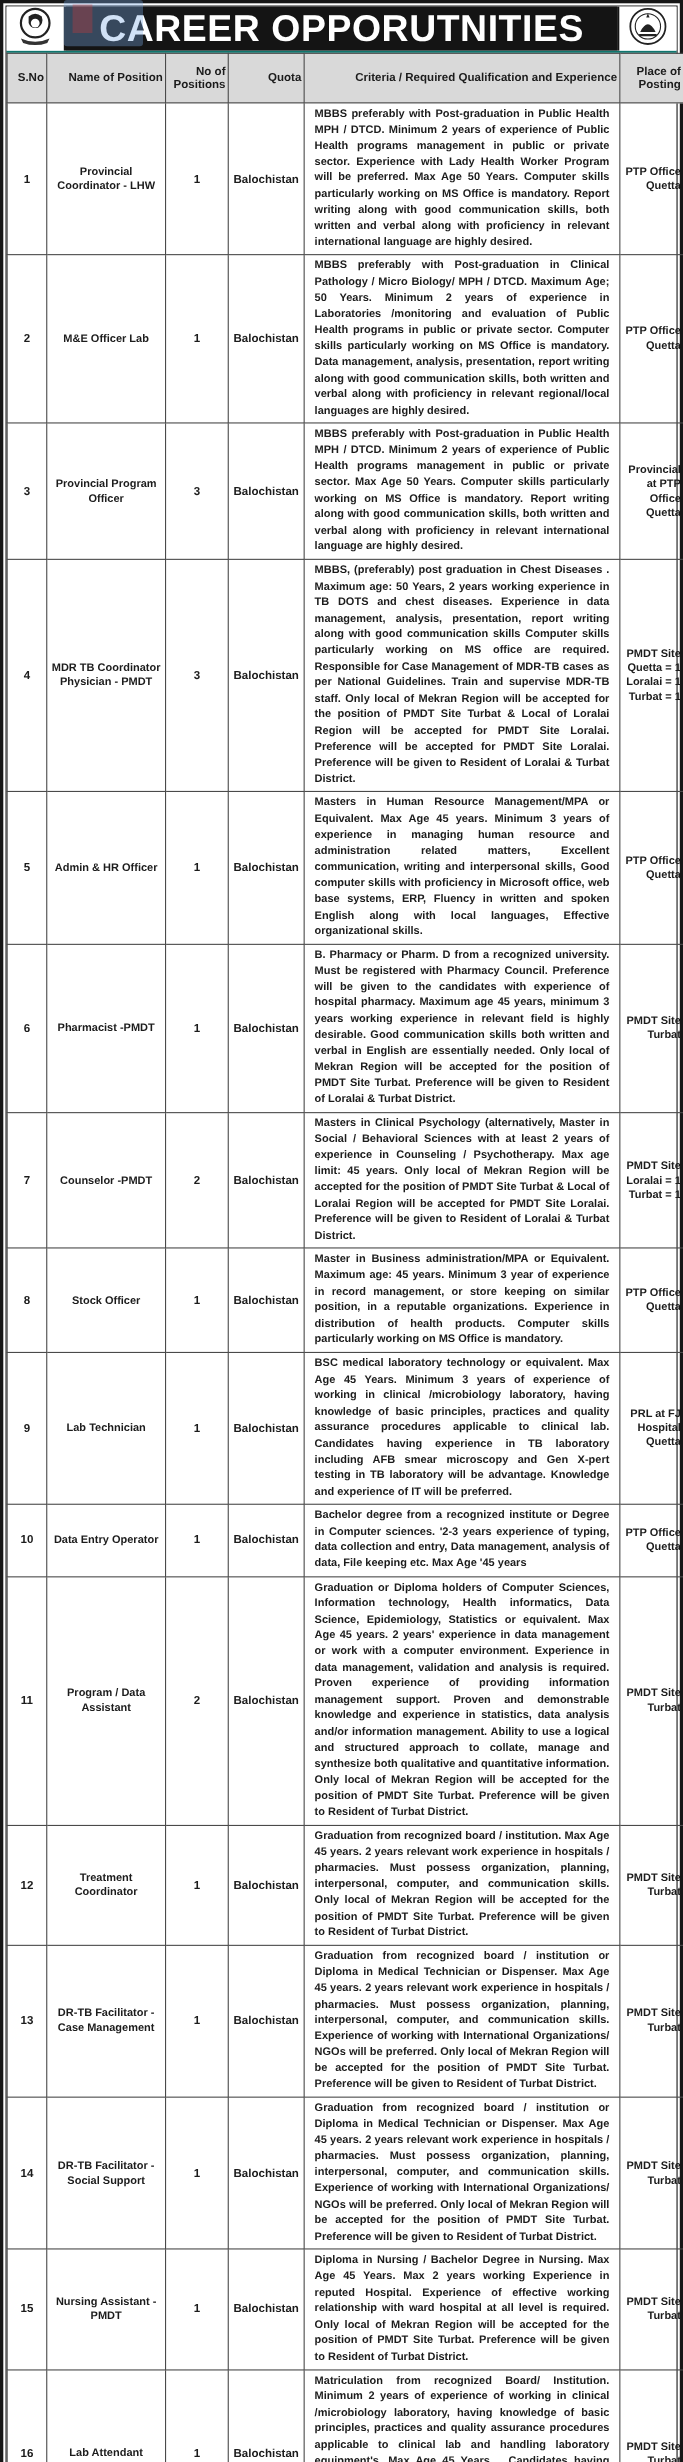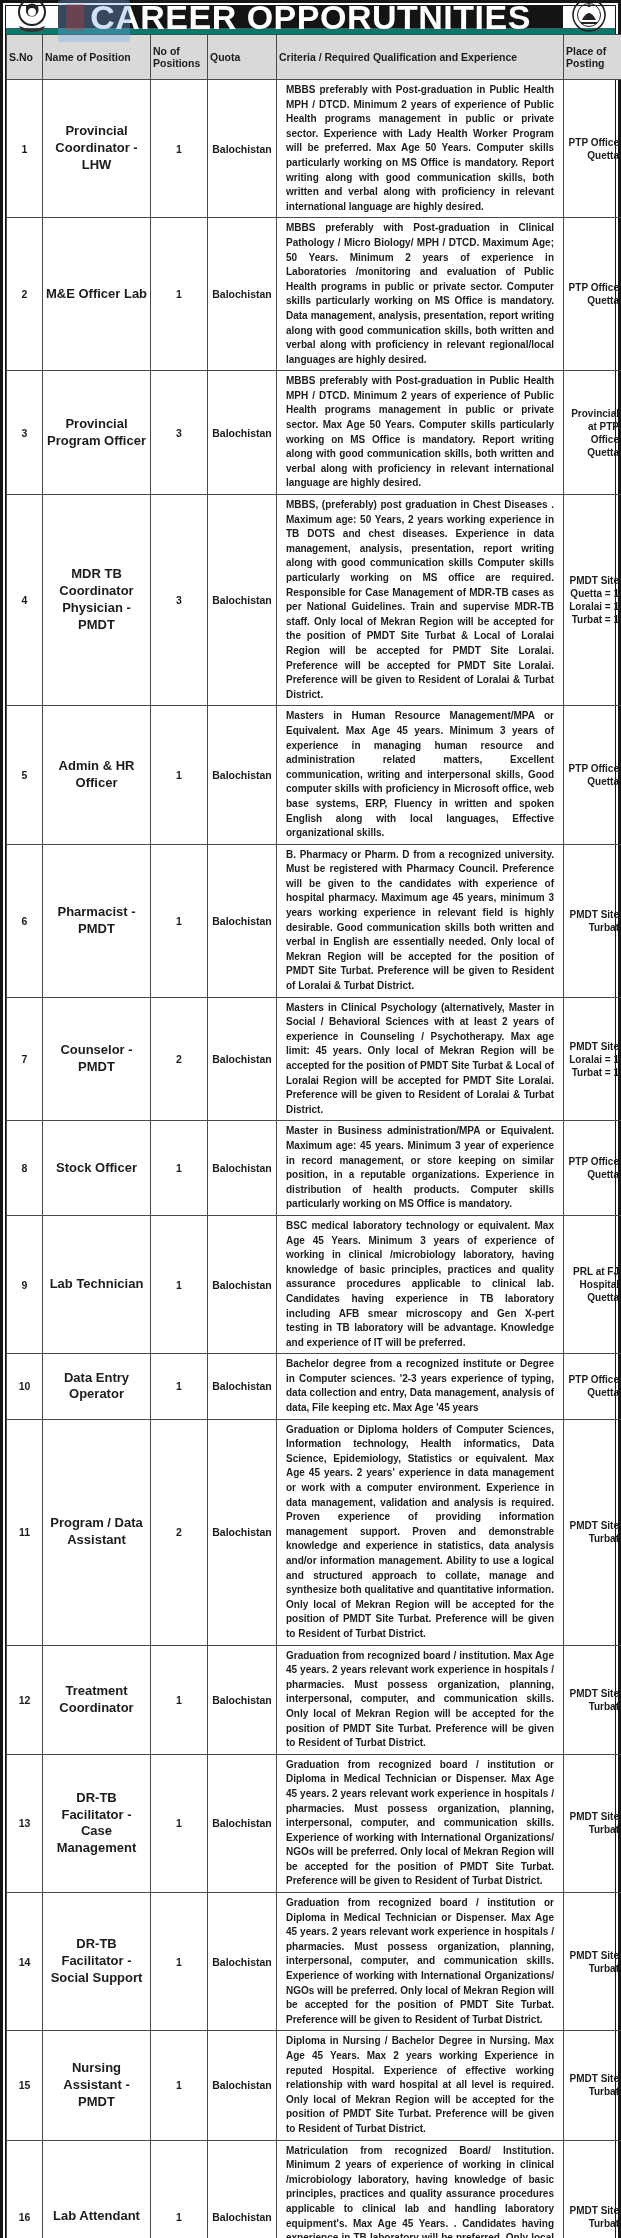--- a/index.html
+++ b/index.html
@@ -4,48 +4,48 @@
 <style>
   * { box-sizing: border-box; }
   html, body { margin: 0; padding: 0; background: #e8e8e8; }
   body { width: 621px; font-family: "Liberation Sans", sans-serif; }
   .page { width: 621px; background: #fff; position: relative; }
 
   .ad-frame { border: 3px solid #161616; background: #fff; padding: 2px; }
   .ad-inner { border: 1px solid #161616; }
 
   
-  .header { display: flex; align-items: stretch; height: 28px; border-bottom: 6px solid #0f766e; }
+  .header { display: flex; align-items: stretch; height: 42px; border-bottom: 2px solid #0f766e; }
   .logo-box { width: 54px; background: #fff; display: flex; align-items: center; justify-content: center; flex: 0 0 auto; }
   .logo-box.left { border-right: 2px solid #161616; }
   .logo-box.right { border-left: 2px solid #161616; }
   .title-band { flex: 1; background: #141414; color: #fff; display: flex; align-items: center; justify-content: center; }
   .title-band h1 { margin: 0; font-size: 34px; font-weight: bold; letter-spacing: 0.5px; white-space: nowrap; }
 
   .watermark { position: absolute; left: 58px; top: 0; width: 72px; height: 42px;
     background: rgba(120,170,230,0.35); border-radius: 3px; pointer-events: none; }
   .watermark::after { content: ""; position: absolute; left: 8px; top: 4px; width: 18px; height: 26px;
     background: rgba(200,60,60,0.35); }
 
   
   .intro { margin: 0; padding: 5px 8px 6px 8px; font-size: 12.5px; font-weight: bold; color: #1c1c1c;
     text-align: justify; line-height: 1.35; border-bottom: 1px solid #161616; }
 
   
   table { width: 100%; border-collapse: collapse; table-layout: fixed; }
   th, td { border: 1px solid #4a4a4a; font-weight: bold; color: #1c1c1c; vertical-align: middle; }
-  thead th { background: #d9d9d9; font-size: 10.5px; text-align: left; padding: 10px 2px; }
+  thead th { background: #d9d9d9; font-size: 10.5px; text-align: right; padding: 10px 2px; }
   col.c-sno { width: 36px; }
   col.c-pos { width: 108px; }
   col.c-num { width: 57px; }
   col.c-quota { width: 69px; }
   col.c-crit { width: 287px; }
   col.c-place { width: 58px; }
   td.sno, td.count, td.quota, td.pos, td.place { text-align: center; font-size: 10.5px; padding: 2px; }
-  td.pos { font-size: 13px; line-height: 1.3; }
+  td.pos { font-size: 10px; line-height: 1.3; }
   td.place { font-size: 10px; line-height: 1.3; text-align: right; }
   td.criteria { font-size: 10px; text-align: justify; padding: 3px 9px; line-height: 1.46; }
 </style>
 </head>
 <body>
 
 <div class="page">
   <div class="ad-frame">
     <div class="ad-inner">
 

